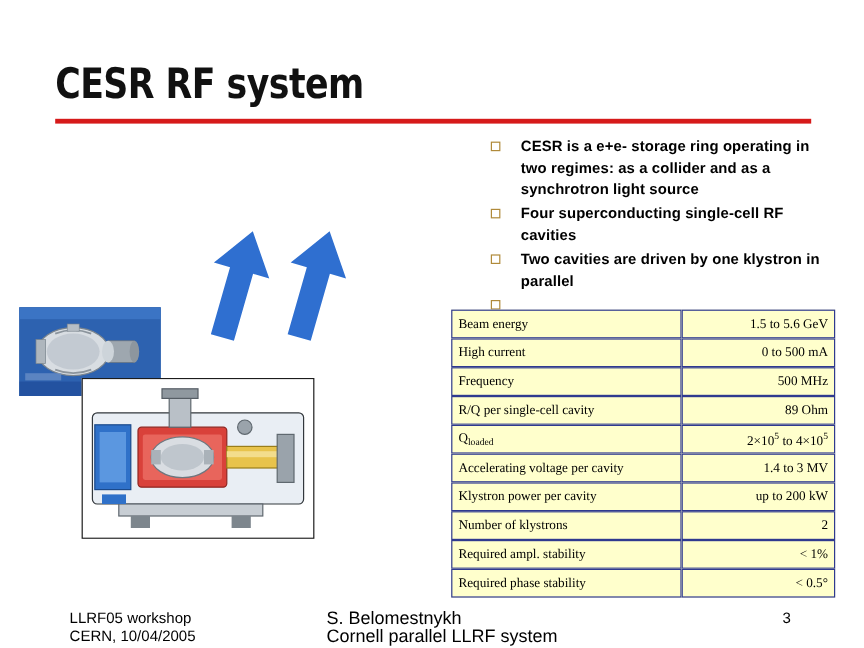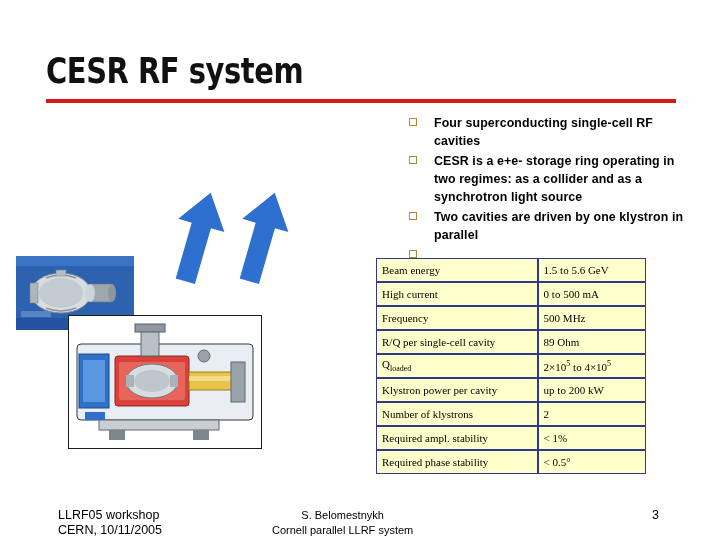--- a/index.html
+++ b/index.html
@@ -74,63 +74,62 @@
     color: #000000;
     line-height: 14.6px;
     letter-spacing: 0.1px;
   }
 
   
   .spec-table {
     position: absolute;
     left: 376px;
     top: 243px;
-    width: 270px;
+    width: 320px;
     border-collapse: separate;
     border-spacing: 0;
   }
   .spec-table td {
     border: 1px solid #2f3a8f;
     background: #ffffcc;
     font-family: "Liberation Serif", serif;
     font-size: 11px;
     color: #000000;
     height: 20px;
     padding: 1px 5px;
     vertical-align: middle;
   }
   .spec-table td.param {
     width: 192px;
     text-align: left;
   }
   .spec-table td.value {
     width: 125px;
-    text-align: left;
+    text-align: right;
   }
   .spec-table .italic { }
   sub { font-size: 8px; }
   sup { font-size: 8px; }
 
   
   .footer-left {
     position: absolute;
     left: 58px;
     top: 493px;
     font-size: 12.5px;
     color: #000000;
     line-height: 15px;
   }
   .footer-center {
     position: absolute;
     left: 272px;
     top: 493px;
-    font-size: 11px;
+    font-size: 15px;
     color: #000000;
     line-height: 15px;
-    text-align: center;
   }
   .footer-page {
     position: absolute;
     left: 652px;
     top: 493px;
     font-size: 12.5px;
     color: #000000;
   }
 
   
@@ -166,25 +165,25 @@
 <body>
 
 <div class="slide">
 
   <div class="title">CESR RF system</div>
   <div class="title-rule"></div>
 
   <div class="bullets">
     <div class="bullet-row">
       <span class="bullet-marker"></span>
-      <span class="bullet-text">Four superconducting single-cell RF cavities</span>
+      <span class="bullet-text">CESR is a e+e- storage ring operating in two regimes: as a collider and as a synchrotron light source</span>
     </div>
     <div class="bullet-row">
       <span class="bullet-marker"></span>
-      <span class="bullet-text">CESR is a e+e- storage ring operating in two regimes: as a collider and as a synchrotron light source</span>
+      <span class="bullet-text">Four superconducting single-cell RF cavities</span>
     </div>
     <div class="bullet-row">
       <span class="bullet-marker"></span>
       <span class="bullet-text">Two cavities are driven by one klystron in parallel</span>
     </div>
     <div class="bullet-row">
       <span class="bullet-marker"></span>
     </div>
   </div>
 
@@ -267,41 +266,45 @@
       </tr>
       <tr>
         <td class="param italic">R/Q per single-cell cavity</td>
         <td class="value">89 Ohm</td>
       </tr>
       <tr>
         <td class="param italic">Q<sub>loaded</sub></td>
         <td class="value">2×10<sup>5</sup> to 4×10<sup>5</sup></td>
       </tr>
       <tr>
+        <td class="param">Accelerating voltage per cavity</td>
+        <td class="value">1.4 to 3 MV</td>
+      </tr>
+      <tr>
         <td class="param">Klystron power per cavity</td>
         <td class="value">up to 200 kW</td>
       </tr>
       <tr>
         <td class="param">Number of klystrons</td>
         <td class="value">2</td>
       </tr>
       <tr>
         <td class="param">Required ampl. stability</td>
         <td class="value">&lt; 1%</td>
       </tr>
       <tr>
         <td class="param">Required phase stability</td>
         <td class="value">&lt; 0.5°</td>
       </tr>
     </tbody>
   </table>
 
   <div class="footer-left">
     <div>LLRF05 workshop</div>
-    <div>CERN, 10/11/2005</div>
+    <div>CERN, 10/04/2005</div>
   </div>
   <div class="footer-center">
     <div>S. Belomestnykh</div>
     <div>Cornell parallel LLRF system</div>
   </div>
   <div class="footer-page">3</div>
 
 </div>
 
 </body></html>

